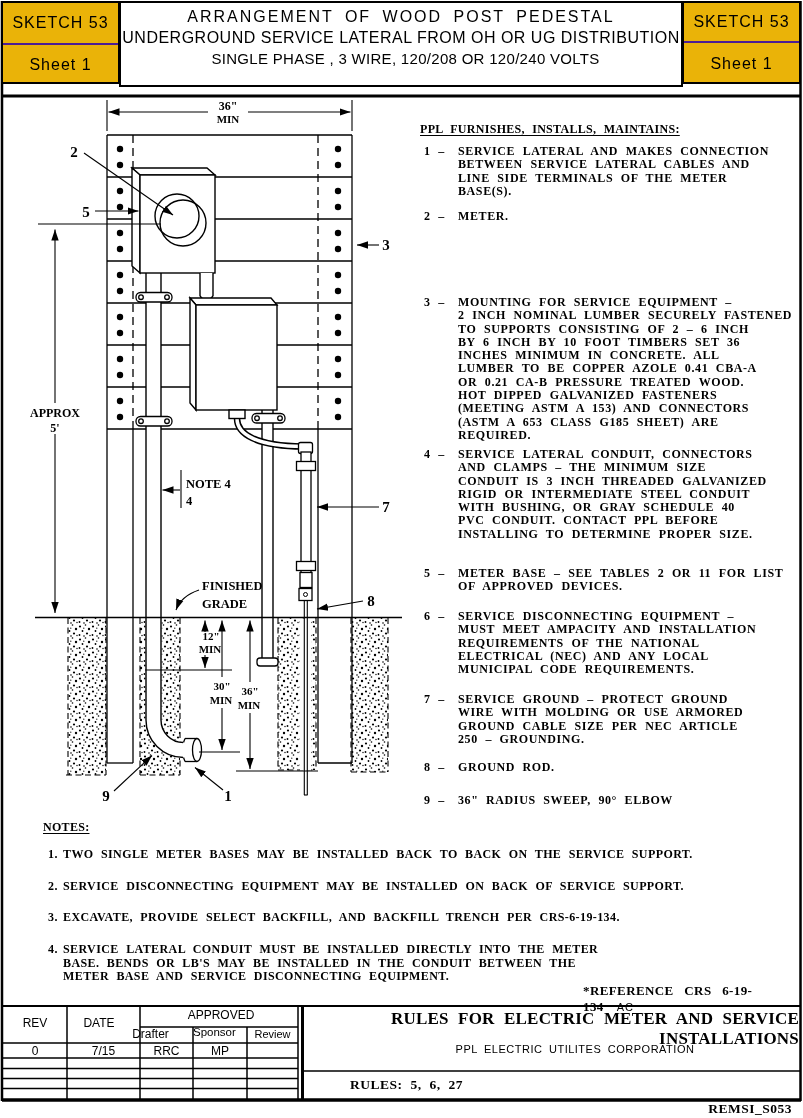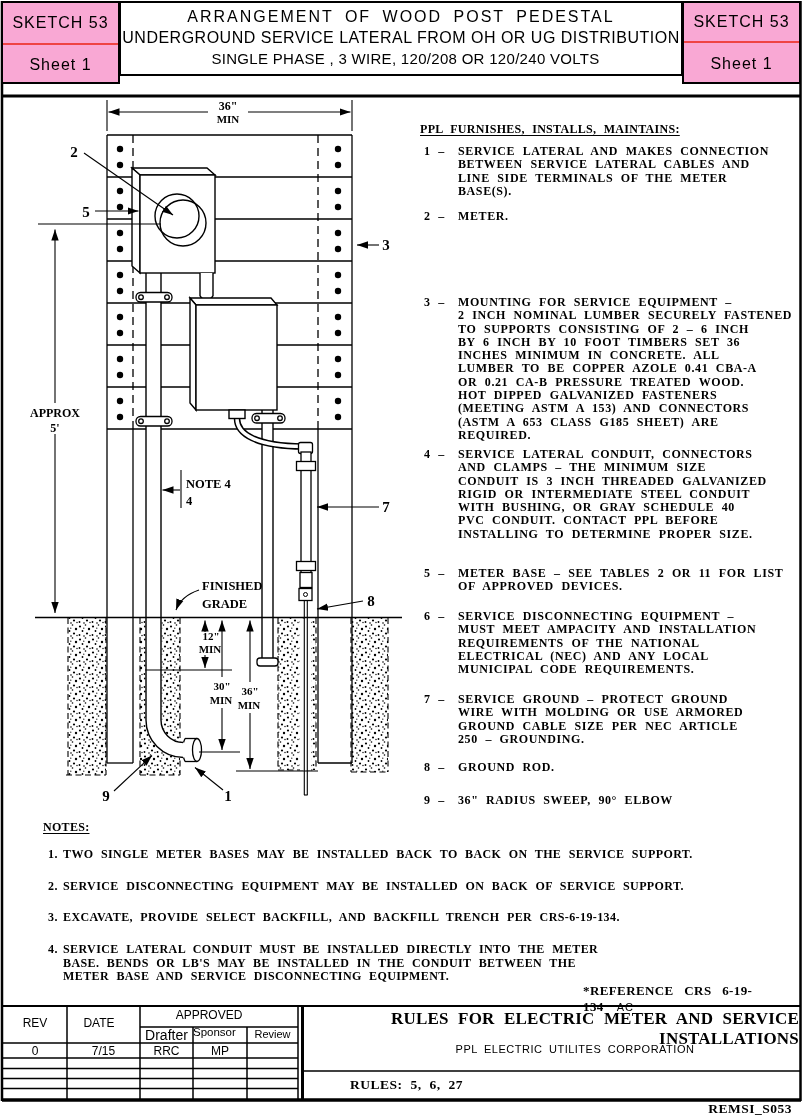--- a/index.html
+++ b/index.html
@@ -1,24 +1,24 @@
 <!DOCTYPE html>
 <html><head>
 <meta charset="utf-8">
 <style>
   html,body{margin:0;padding:0;background:#e8e8e8;}
   .page{position:relative;width:803px;height:1118px;background:#ffffff;color:#000;
         font-family:"Liberation Serif",serif;overflow:hidden;}
   .abs{position:absolute;}
   
-  .hbox{position:absolute;border:2px solid #000;box-sizing:border-box;background:#f9a8d4;}
+  .hbox{position:absolute;border:2px solid #000;box-sizing:border-box;background:#eab308;}
   .hcell{display:flex;align-items:center;justify-content:center;
          font-family:"Liberation Sans",sans-serif;font-size:16px;letter-spacing:1px;}
-  .hdiv{border-top:2px solid #ef4444;}
-  .htitle{position:absolute;left:119px;top:1px;width:564px;height:75px;
+  .hdiv{border-top:2px solid #4c1d95;}
+  .htitle{position:absolute;left:119px;top:1px;width:564px;height:86px;
           border:2px solid #000;box-sizing:border-box;text-align:center;
           font-family:"Liberation Sans",sans-serif;padding-top:3px;}
   .htitle .t1{font-size:16px;letter-spacing:2px;word-spacing:5px;line-height:21px;}
   .htitle .t2{font-size:16px;letter-spacing:0.5px;line-height:21px;}
   .htitle .t3{font-size:15px;letter-spacing:0.3px;line-height:21px;margin-left:9px;}
   
   .heading{font-size:12px;font-weight:bold;letter-spacing:0.3px;word-spacing:4px;
            text-decoration:underline;text-underline-offset:2px;}
   .itm{display:flex;font-size:12px;font-weight:bold;line-height:13.3px;
        letter-spacing:0.6px;word-spacing:4px;}
@@ -415,22 +415,22 @@
     <span class="itext">SERVICE LATERAL CONDUIT MUST BE INSTALLED DIRECTLY INTO THE METER
 BASE. BENDS OR LB'S MAY BE INSTALLED IN THE CONDUIT BETWEEN THE
 METER BASE AND SERVICE DISCONNECTING EQUIPMENT.</span>
   </div>
   <div class="abs refline" style="left:583px;top:983px">
     <span>*REFERENCE CRS 6-19-134</span><span class="refac">AC</span>
   </div>
 
   <div class="tbcell" style="left:3px;top:1016px;width:64px">REV</div>
   <div class="tbcell" style="left:67px;top:1016px;width:64px">DATE</div>
-  <div class="tbcell" style="left:136px;top:1008px;width:146px">APPROVED</div>
-  <div class="tbcell" style="left:140px;top:1027px;width:53px;font-size:14px">Drafter</div>
+  <div class="tbcell" style="left:148px;top:1008px;width:146px">APPROVED</div>
+  <div class="tbcell" style="left:124px;top:1027px;width:53px;font-size:12px">Drafter</div>
   <div class="tbcell" style="left:193px;top:1026px;width:42px;font-size:11.5px">Sponsor</div>
   <div class="tbcell" style="left:247px;top:1028px;width:51px;font-size:11px">Review</div>
   <div class="tbcell" style="left:3px;top:1044px;width:64px">0</div>
   <div class="tbcell" style="left:67px;top:1044px;width:73px">7/15</div>
   <div class="tbcell" style="left:140px;top:1044px;width:53px">RRC</div>
   <div class="tbcell" style="left:193px;top:1044px;width:54px">MP</div>
   <div class="tbcell" style="left:247px;top:1044px;width:51px"></div>
   <div class="tbtitle">RULES FOR ELECTRIC METER AND SERVICE INSTALLATIONS</div>
   <div class="tbcompany">PPL ELECTRIC UTILITES CORPORATION</div>
   <div class="tbrules">RULES: 5, 6, 27</div>

